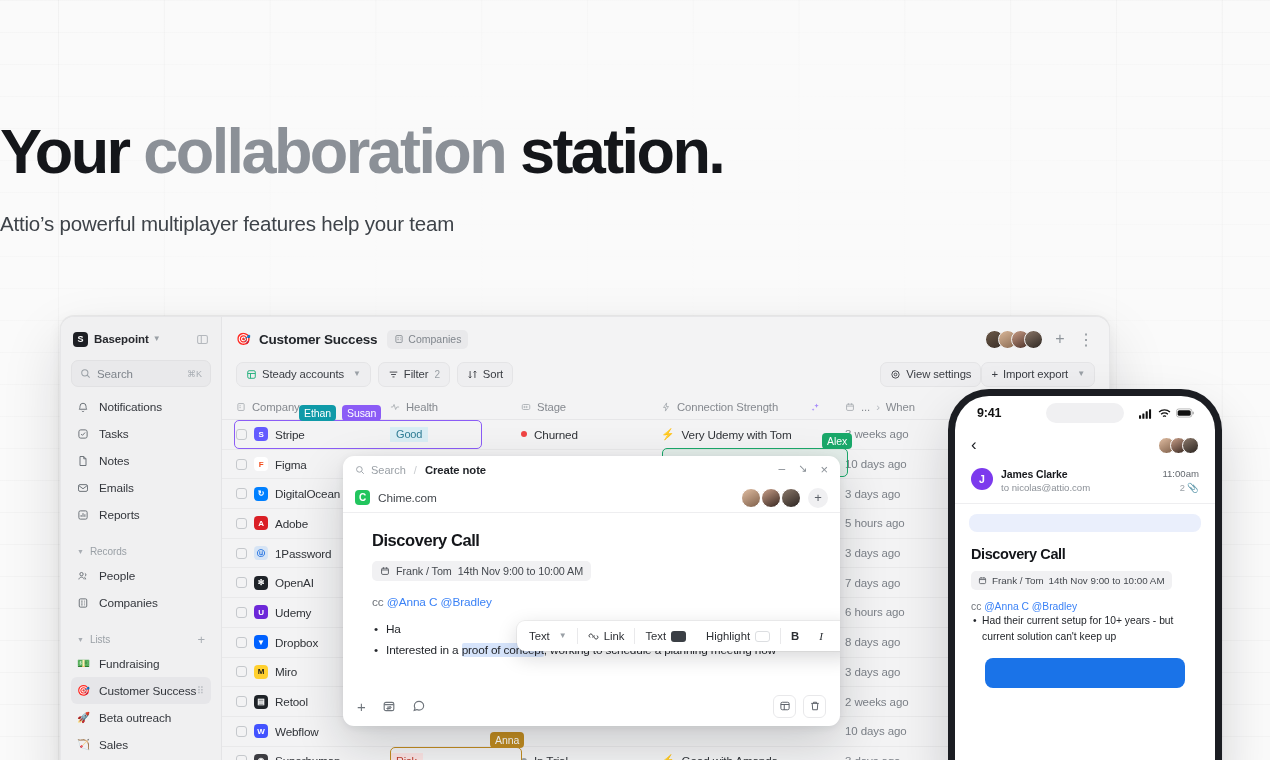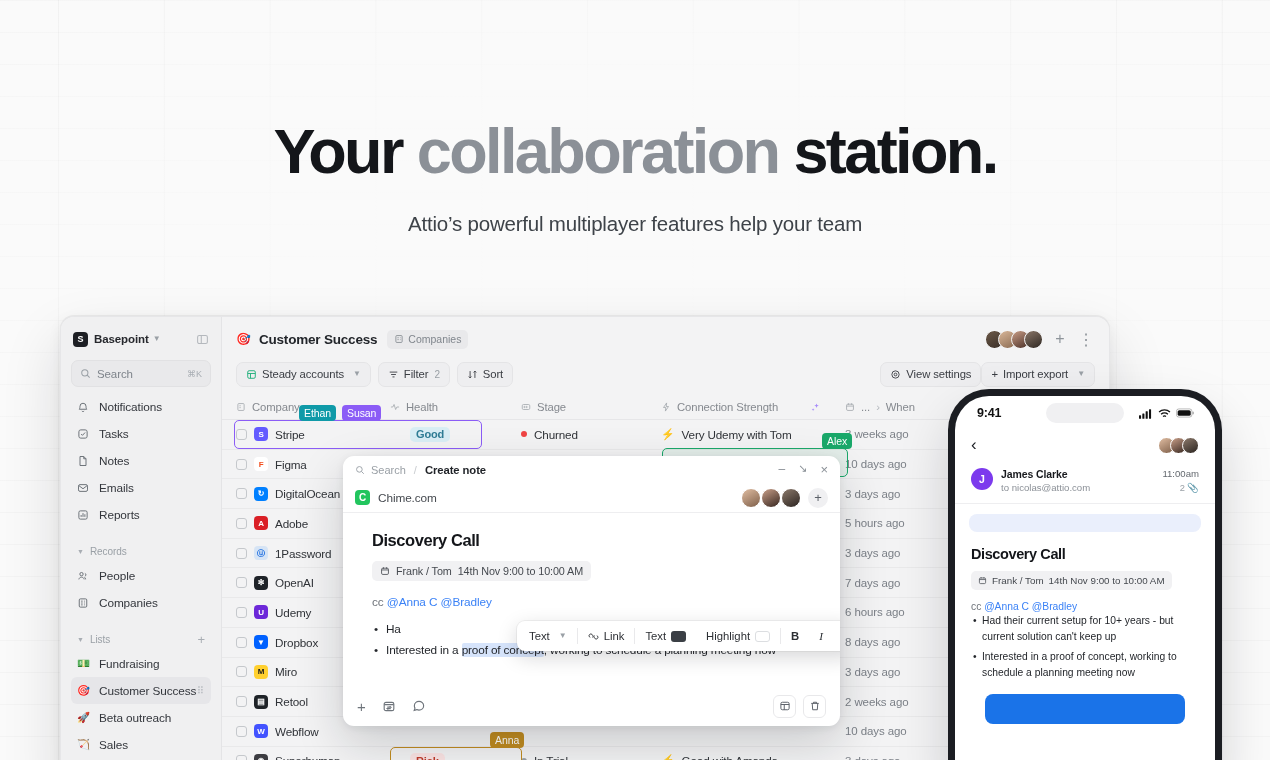--- a/index.html
+++ b/index.html
@@ -19,21 +19,21 @@
       linear-gradient(to bottom, rgba(0,0,0,0.022) 1px, transparent 1px);
     background-size: 105.8px 32px;
     background-position: 58px 0px;
   }
   #bg-fade {
     position: absolute; inset: 0;
     background: radial-gradient(ellipse 70% 55% at 50% 30%, rgba(250,250,250,0.95) 30%, rgba(250,250,250,0) 100%);
   }
 
   
-  .hero { position: absolute; top: 0; left: 0; width: 1270px; text-align: center; }
+  .hero { position: absolute; top: 0; left: 0; width: 1270px; text-align: left; }
   .hero-title {
     font-size: 63px; line-height: 1.06; font-weight: 700; letter-spacing: -2.6px;
     margin-top: 118px; color: #14161a;
   }
   .hero-title .muted { color: #8b9097; }
   .hero-sub {
     margin-top: 24px; font-size: 20.5px; line-height: 1.46; color: #3e4349; font-weight: 400;
     letter-spacing: -0.2px;
   }
 
@@ -117,21 +117,21 @@
   .c1 { width: 168px; padding-left: 14px; flex: none; }
   .c2 { width: 131px; flex: none; }
   .c3 { width: 140px; flex: none; }
   .c4 { width: 184px; flex: none; }
   .c5 { width: 150px; flex: none; }
   .th { display: flex; align-items: center; gap: 6px; font-size: 11.3px; color: #85898f; letter-spacing: -0.1px; }
   .th .ic { color: #a4a9ae; display: flex; }
   .cell { font-size: 11.7px; color: #303338; letter-spacing: -0.15px; display: flex; align-items: center; gap: 7px; }
   .cbx { width: 11px; height: 11px; border: 1.3px solid #c5c8cc; border-radius: 3px; flex: none; }
   .logo-sq { width: 14px; height: 14px; border-radius: 4px; flex:none; display:flex; align-items:center; justify-content:center; color:#fff; font-size:8px; font-weight:700; }
-  .chip { display: inline-block; padding: 1.5px 6px; border-radius: 5px; font-size: 11px; font-weight: 700; margin-left: 20px; }
+  .chip { display: inline-block; padding: 1.5px 6px; border-radius: 0; font-size: 11px; font-weight: 400; }
   .sdot { width: 6px; height: 6px; border-radius: 50%; flex: none; }
   .when { font-size: 11.5px; color: #7c8188; letter-spacing: -0.1px; }
 
   
   .cur-label {
     position: absolute; height: 16px; padding: 0 5px; border-radius: 4px; color: #fff;
     font-size: 10.5px; font-weight: 500; display: flex; align-items: center; z-index: 6; letter-spacing: -0.1px;
   }
   .cell-outline { position: absolute; border-radius: 5px; z-index: 5; pointer-events: none; }
 
@@ -829,20 +829,19 @@
         </svg>
       <span>Frank / Tom</span>
       <span>14th Nov 9:00 to 10:00 AM</span>
     </div>
     <div class="ph-cc">
       <span>cc</span>
       <span class="m">@Anna C @Bradley</span>
     </div>
     <ul class="ph-bul">
       <li>Had their current setup for 10+ years - but current solution can't keep up</li>
-      <li>Interested in a proof of concept, working to schedule a planning meeting now</li>
     </ul>
     <div class="share-btn">
       
       
     </div>
   </div>
 </div>
 
 </body></html>

